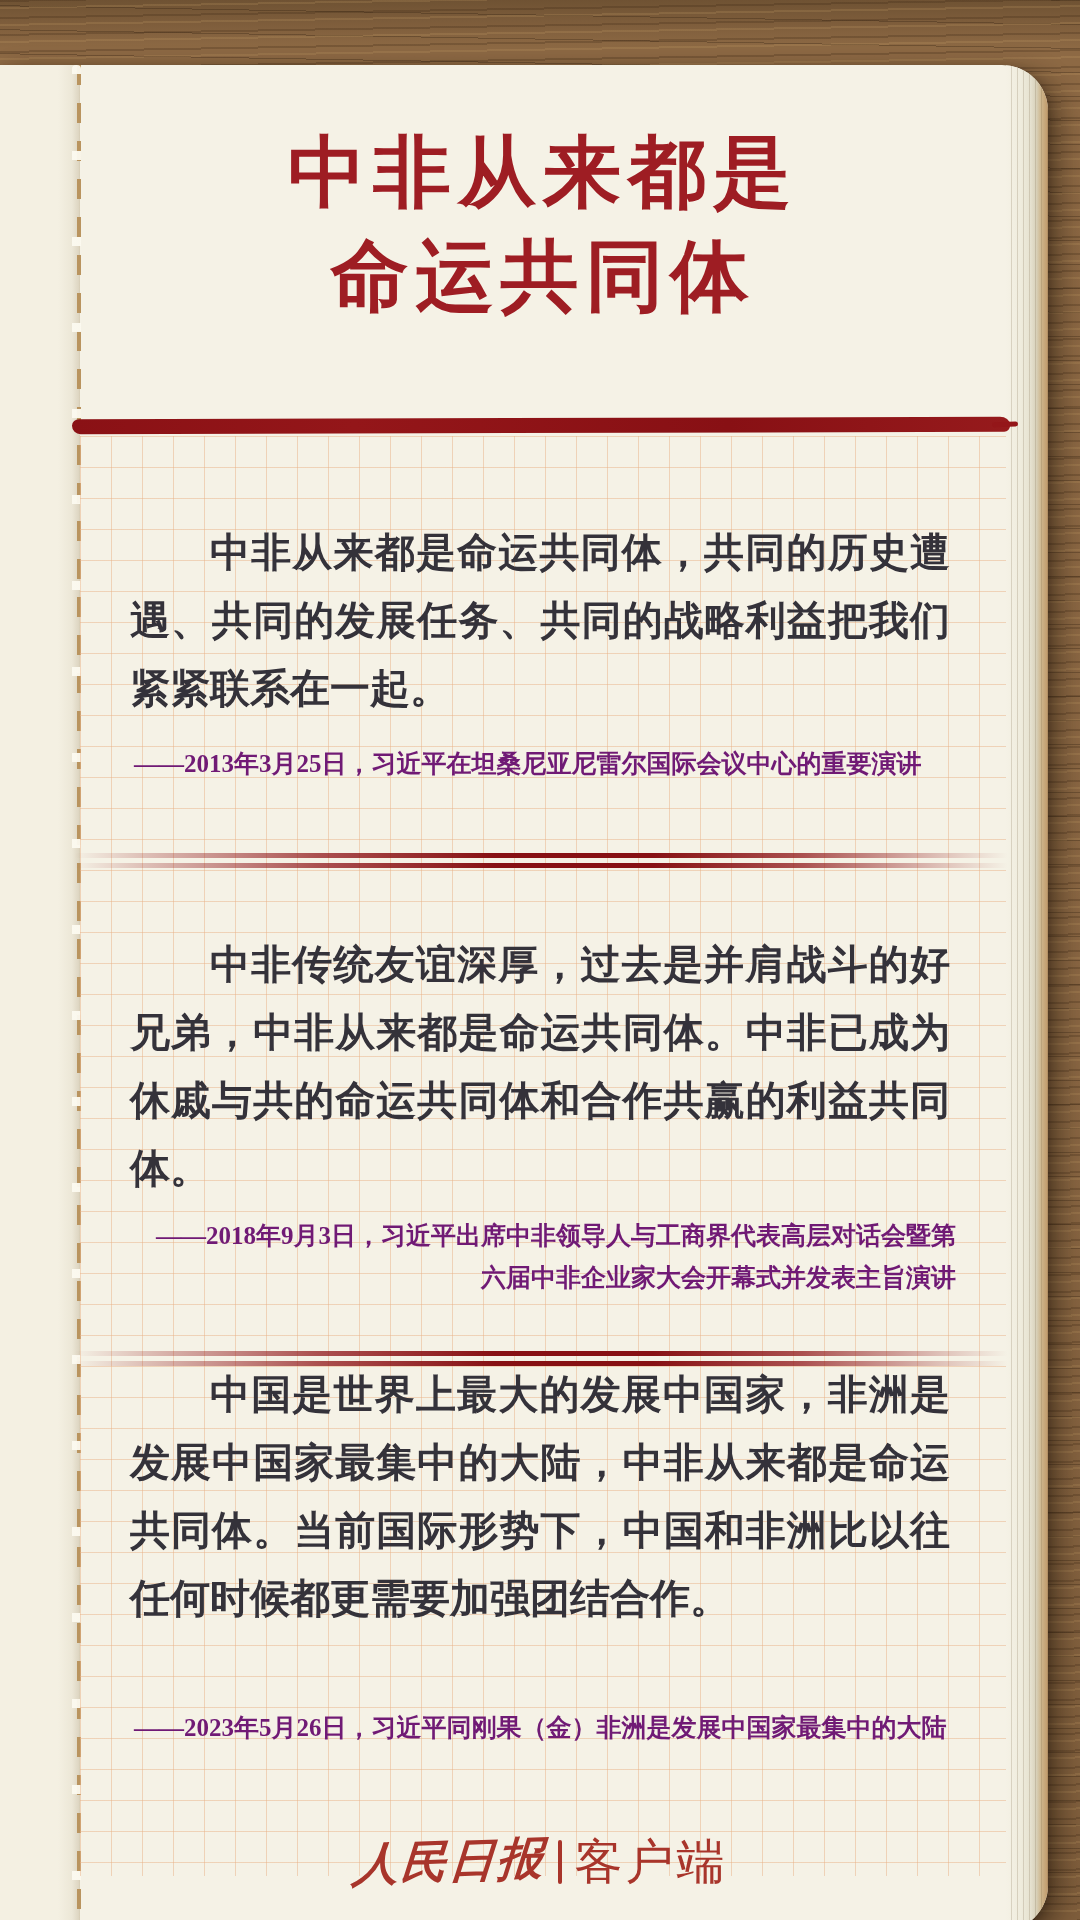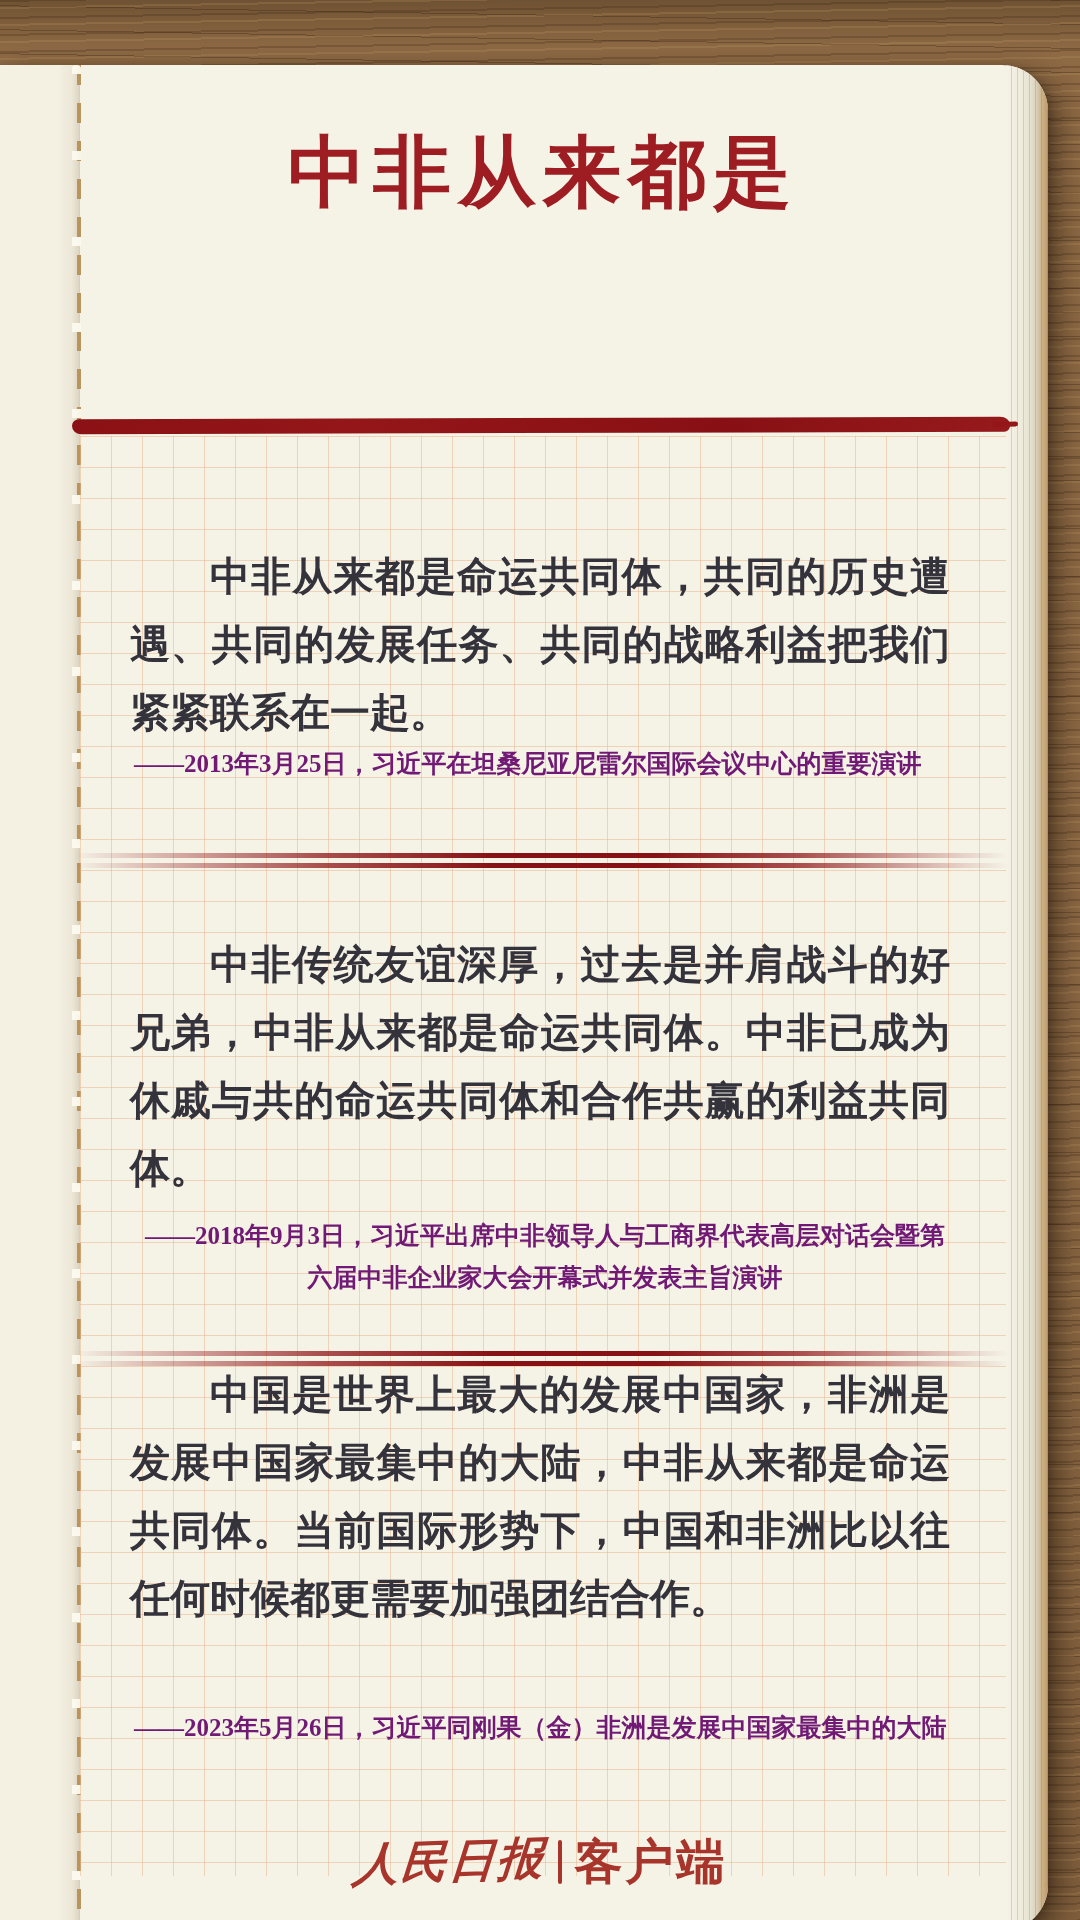--- a/index.html
+++ b/index.html
@@ -63,22 +63,22 @@
   
   .quote-text{
     position:absolute;left:130px;width:820px;
     color:#34323a;font-weight:bold;font-size:40px;line-height:68px;
     text-indent:2em;text-align:justify;letter-spacing:0;
   }
   .quote-source{
     position:absolute;left:134px;width:822px;
     color:#701a75;font-weight:bold;font-size:25px;line-height:42px;
   }
-  .q1{top:478px;} .s1{top:678px;}
-  .q2{top:866px;} .s2{top:1150px;text-align:center;}
+  .q1{top:454px;} .s1{top:678px;}
+  .q2{top:866px;} .s2{top:1150px;text-align:right;}
   .q3{top:1296px;} .s3{top:1642px;}
   
   .divider{position:absolute;left:74px;width:934px;height:16px;}
   .d1{top:788px;} .d2{top:1286px;}
   .divider .rule{
     height:5px;margin-bottom:5px;border-radius:3px;
     background:linear-gradient(90deg,
       rgba(146,26,29,0) 0%, rgba(146,26,29,0.22) 7%, rgba(146,26,29,0.75) 26%,
       #871114 45%, #871114 62%, rgba(146,26,29,0.75) 78%,
       rgba(146,26,29,0.22) 93%, rgba(146,26,29,0) 100%);
@@ -88,37 +88,38 @@
     position:absolute;left:0;top:1832px;width:1080px;height:60px;
     display:flex;align-items:center;justify-content:center;gap:13px;
   }
   .brand-script{
     color:#a8352b;font-size:46px;font-weight:bold;font-style:italic;
     transform:rotate(-2deg) skewX(-6deg);letter-spacing:2px;
     font-family:"Liberation Serif","DejaVu Serif",serif;
   }
   .brand-bar{width:4px;height:44px;background:#a8352b;border-radius:2px;}
   .brand-product{
-    color:#a8352b;font-size:48px;font-weight:bold;letter-spacing:3px;
+    color:#a8352b;font-size:48px;font-weight:normal;letter-spacing:3px;
     font-family:"Liberation Sans","DejaVu Sans",sans-serif;
   }
 </style>
 </head>
 <body>
 
 <div class="stage">
 
   <div class="notebook">
     <div class="page-stack"></div>
     <div class="margin-strip"></div>
     <div class="seam"></div>
     <div class="grid-paper"></div>
 
     <div class="title">
       <div>中非从来都是</div>
+      <div>命运共同体</div>
     </div>
 
     <div class="brush-line"></div>
 
     <div class="quote-text q1">中非从来都是命运共同体，共同的历史遭遇、共同的发展任务、共同的战略利益把我们紧紧联系在一起。</div>
     <div class="quote-source s1">——2013年3月25日，习近平在坦桑尼亚尼雷尔国际会议中心的重要演讲</div>
 
     <div class="divider d1">
       <div class="rule"></div>
       <div class="rule"></div>

